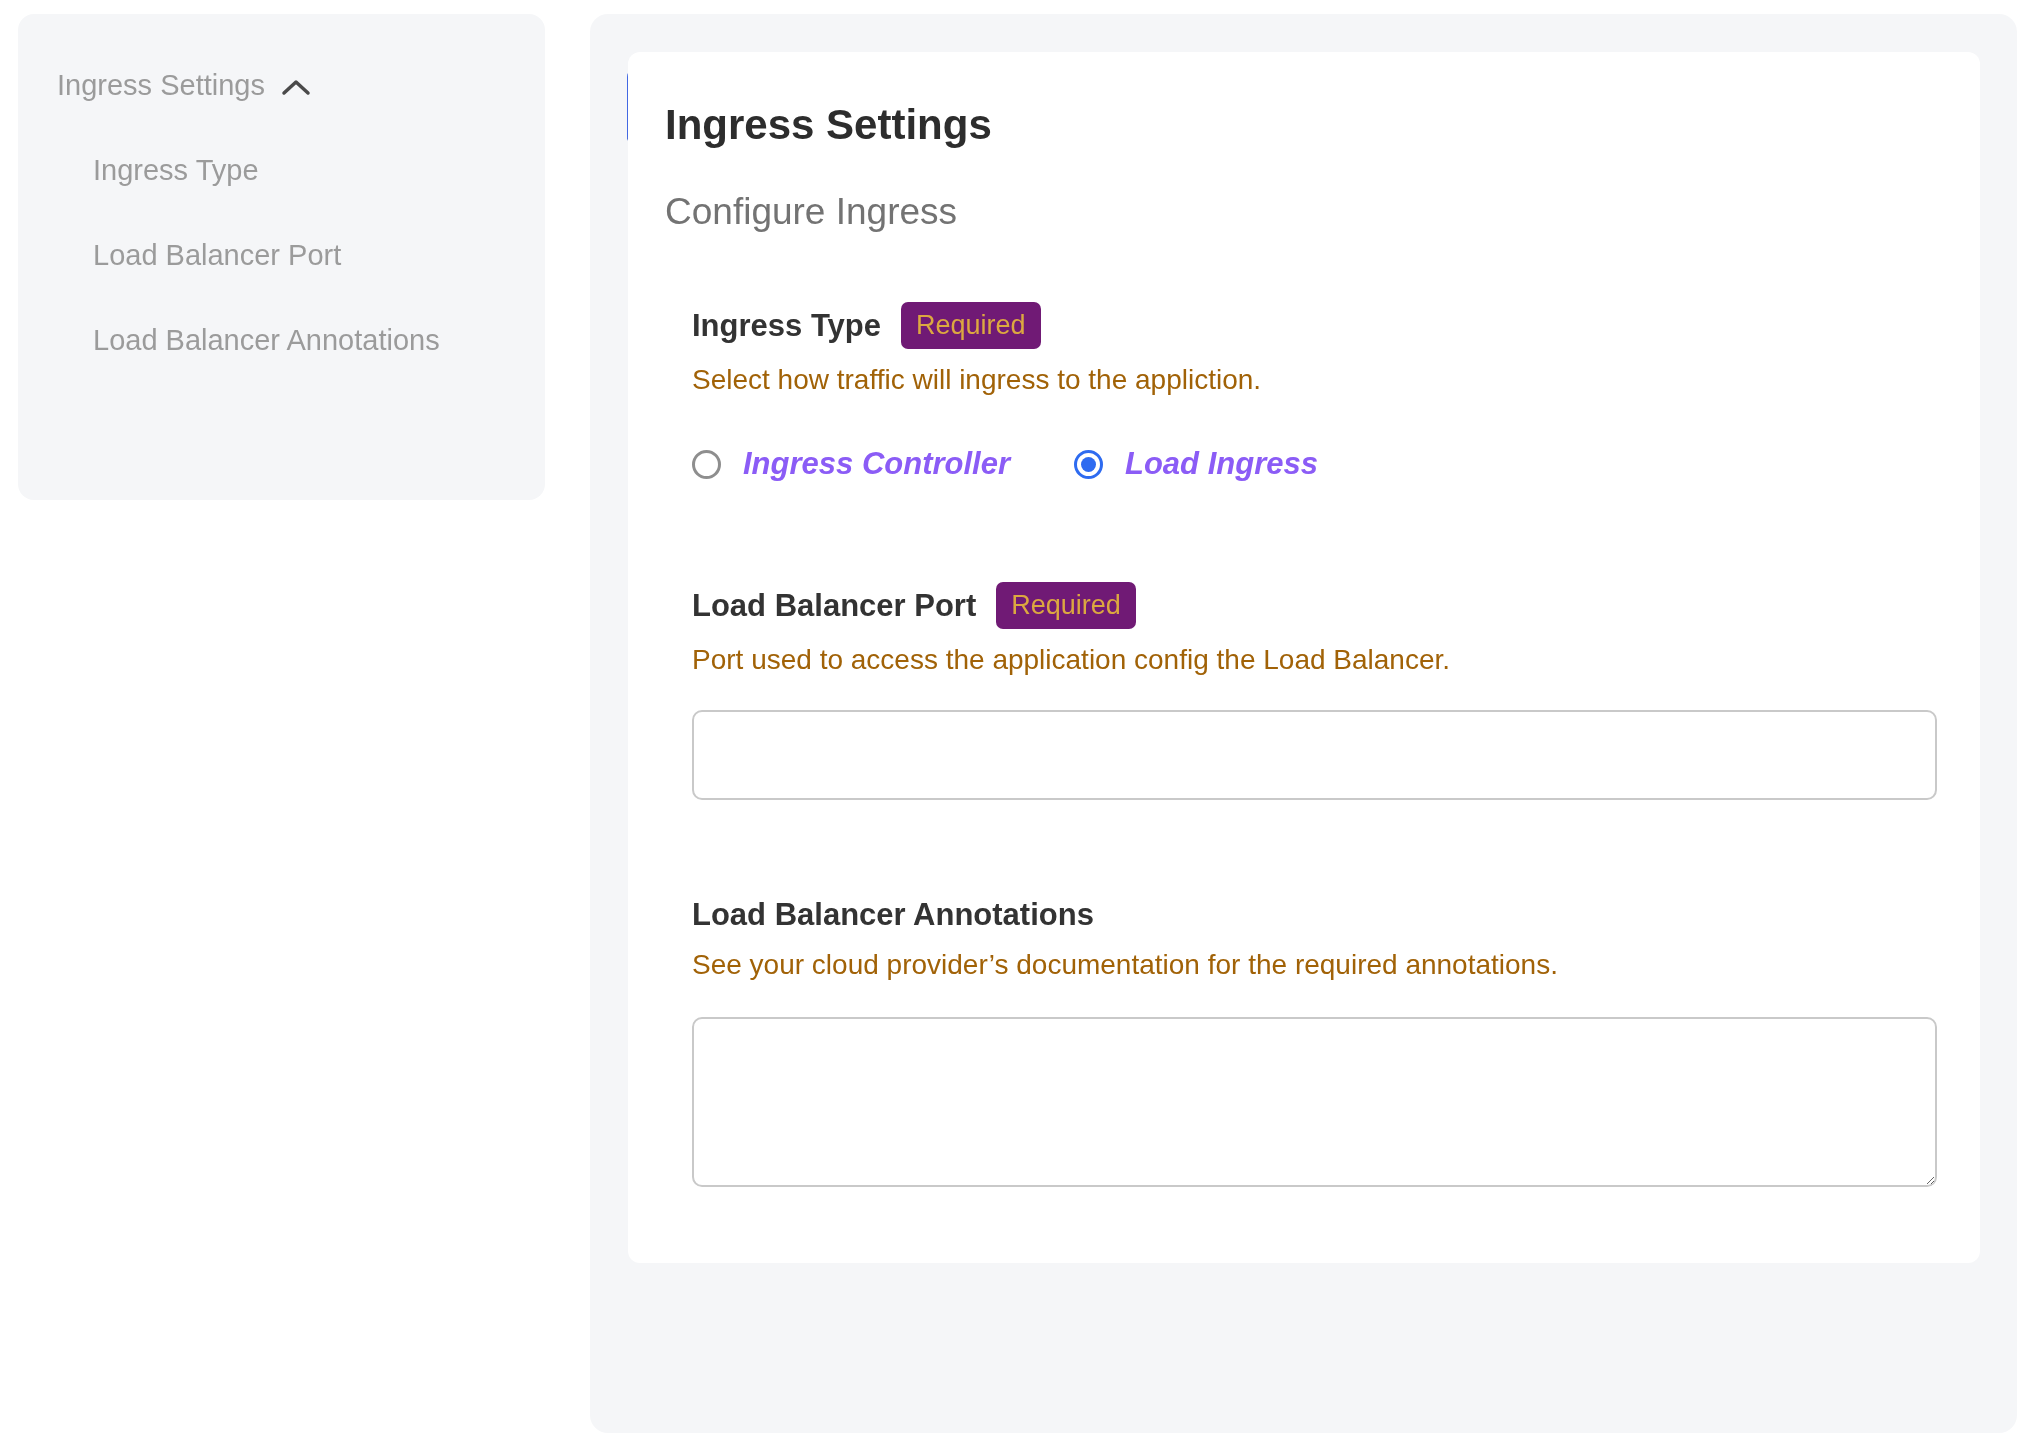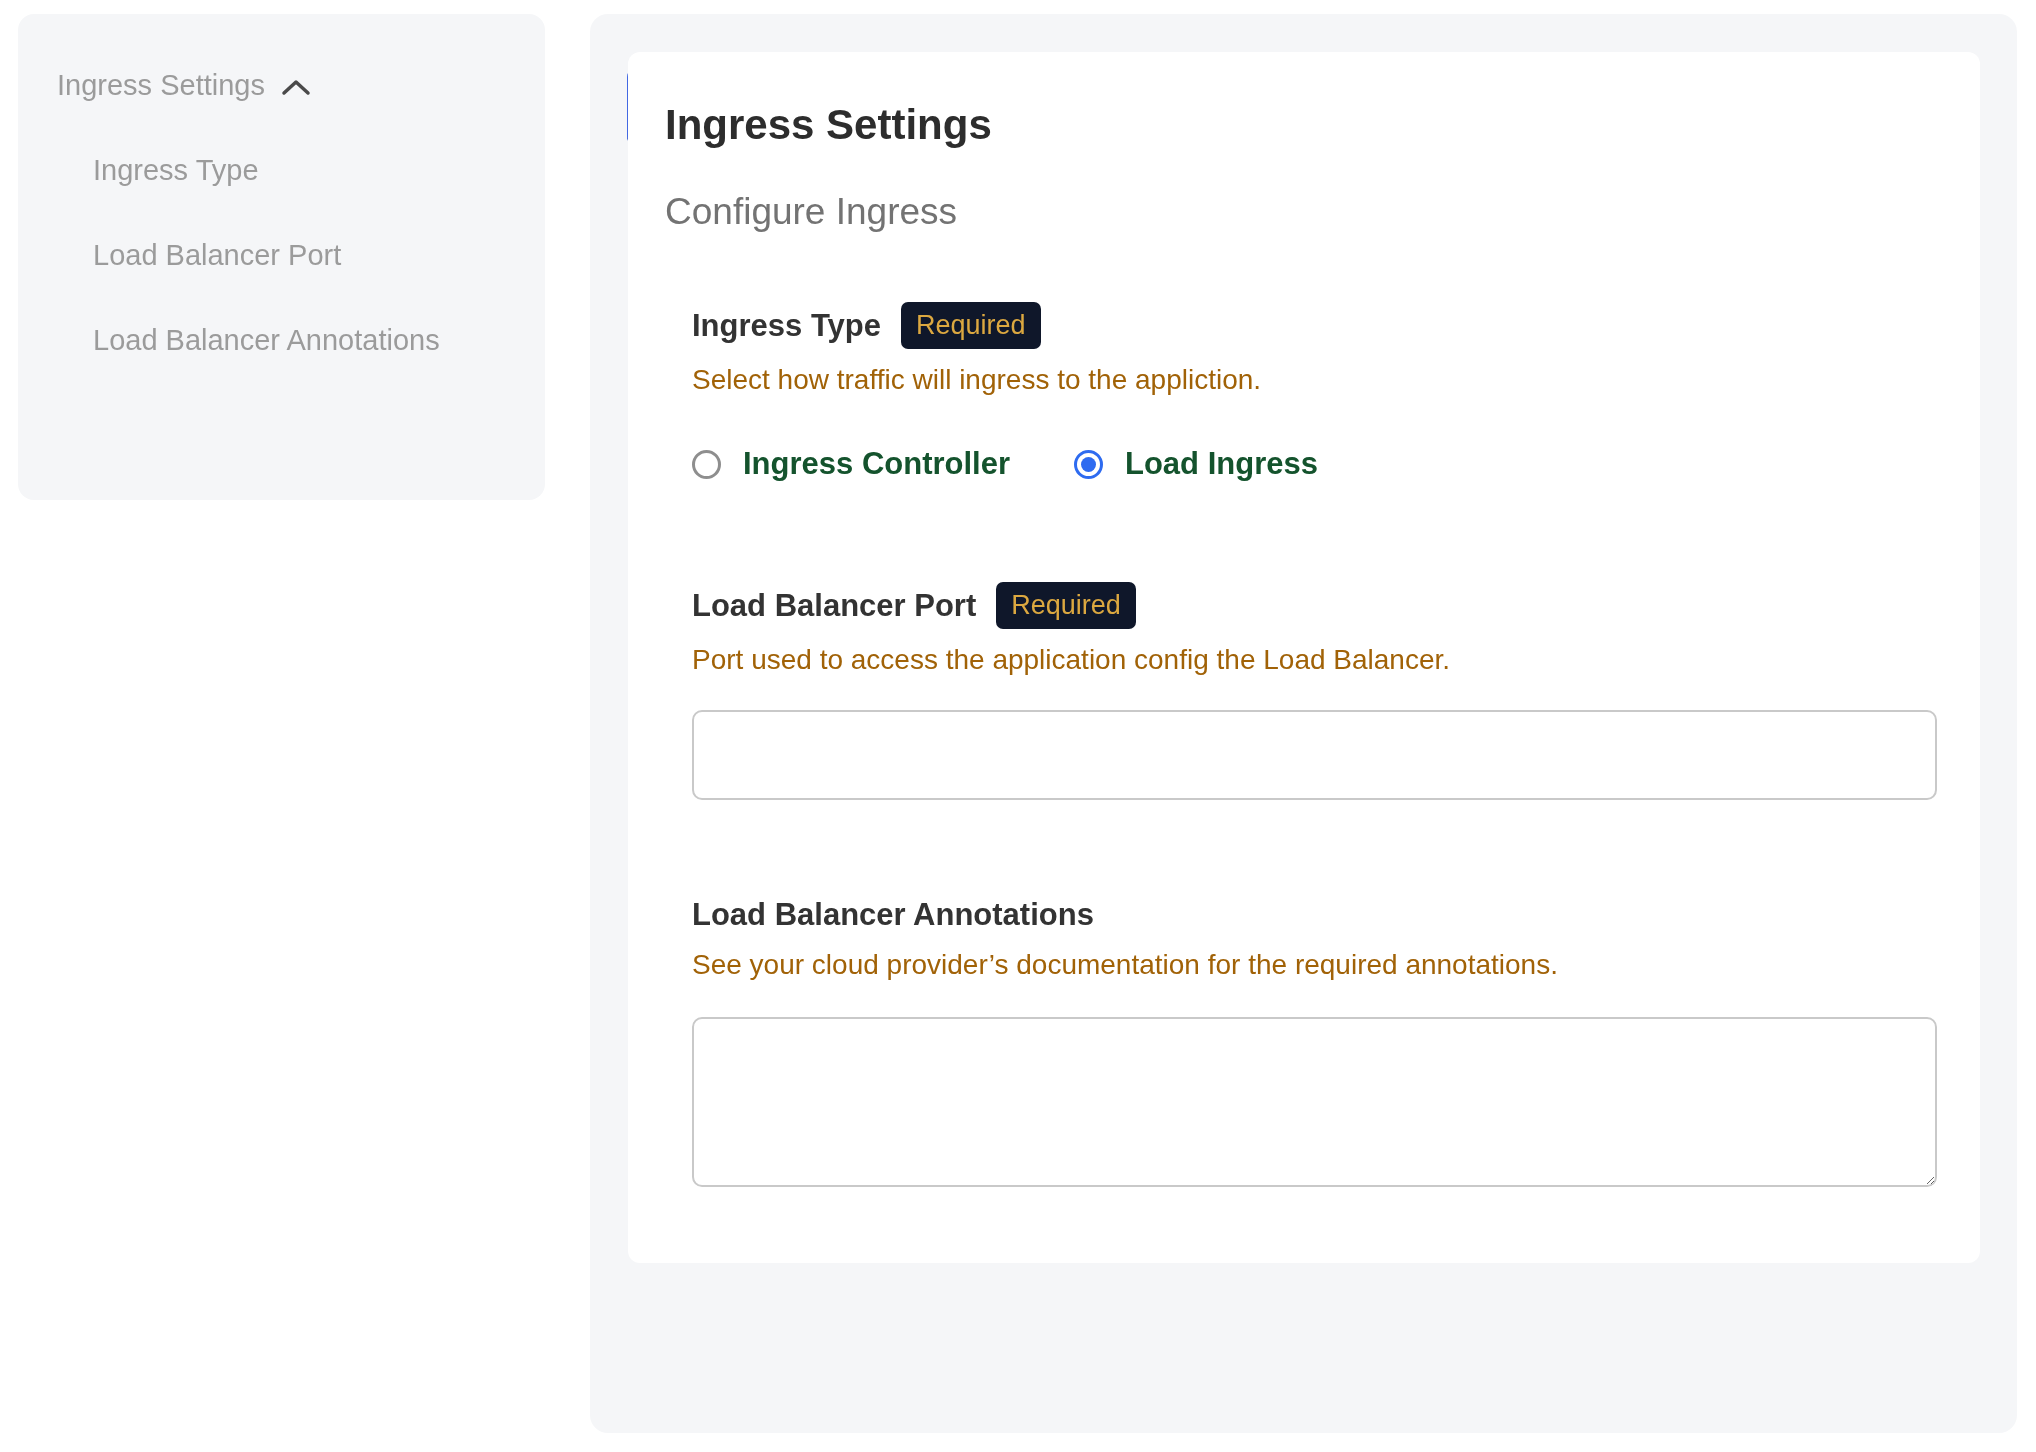--- a/index.html
+++ b/index.html
@@ -39,38 +39,38 @@
   }
   .subtitle{
     margin:44px 0 0;font-size:37px;line-height:36px;color:#737373;
   }
   .sections{margin-left:27px;}
   .section-heading-row{display:flex;align-items:center;gap:20px;}
   .section-heading{
     margin:0;font-size:31px;line-height:38px;font-weight:bold;color:#333333;
   }
   .badge{
-    background:#0f172a;color:#dca840;font-size:27px;line-height:27px;
+    background:#701a75;color:#dca840;font-size:27px;line-height:27px;
     padding:10px 15px;border-radius:7px;white-space:nowrap;
   }
   .help{
     margin:14px 0 0;font-size:28px;line-height:33px;color:#a16207;
   }
   .sec-ingress-type{margin-top:72px;}
   .radio-row{display:flex;gap:64px;margin-top:50px;}
   .radio-option{display:flex;align-items:center;gap:22px;cursor:pointer;}
   .radio-circle{
     width:29px;height:29px;border-radius:50%;border:3px solid #8e8e8e;
     box-sizing:border-box;position:relative;background:#fff;flex:0 0 auto;
   }
   .radio-circle.selected{border-color:#2e6bf0;}
   .radio-circle.selected::after{
     content:"";position:absolute;inset:4px;border-radius:50%;background:#2e6bf0;
   }
-  .radio-label{font-size:31px;font-weight:bold;color:#14532d;white-space:nowrap;}
+  .radio-label{font-size:31px;font-weight:bold;color:#8b5cf6;white-space:nowrap;font-style:italic;}
   .sec-lb-port{margin-top:100px;}
   .text-input{
     display:block;margin-top:34px;width:1245px;height:90px;
     border:2px solid #c9c9c9;border-radius:10px;box-sizing:border-box;
     font-size:30px;padding:0 22px;background:#fff;outline:none;
     font-family:inherit;color:#333;
   }
   .default-row{margin-top:26px;font-size:28px;color:#9c9c9c;}
   .default-value{color:#24335e;font-weight:bold;margin-left:10px;}
   .sec-lb-annotations{margin-top:96px;}

